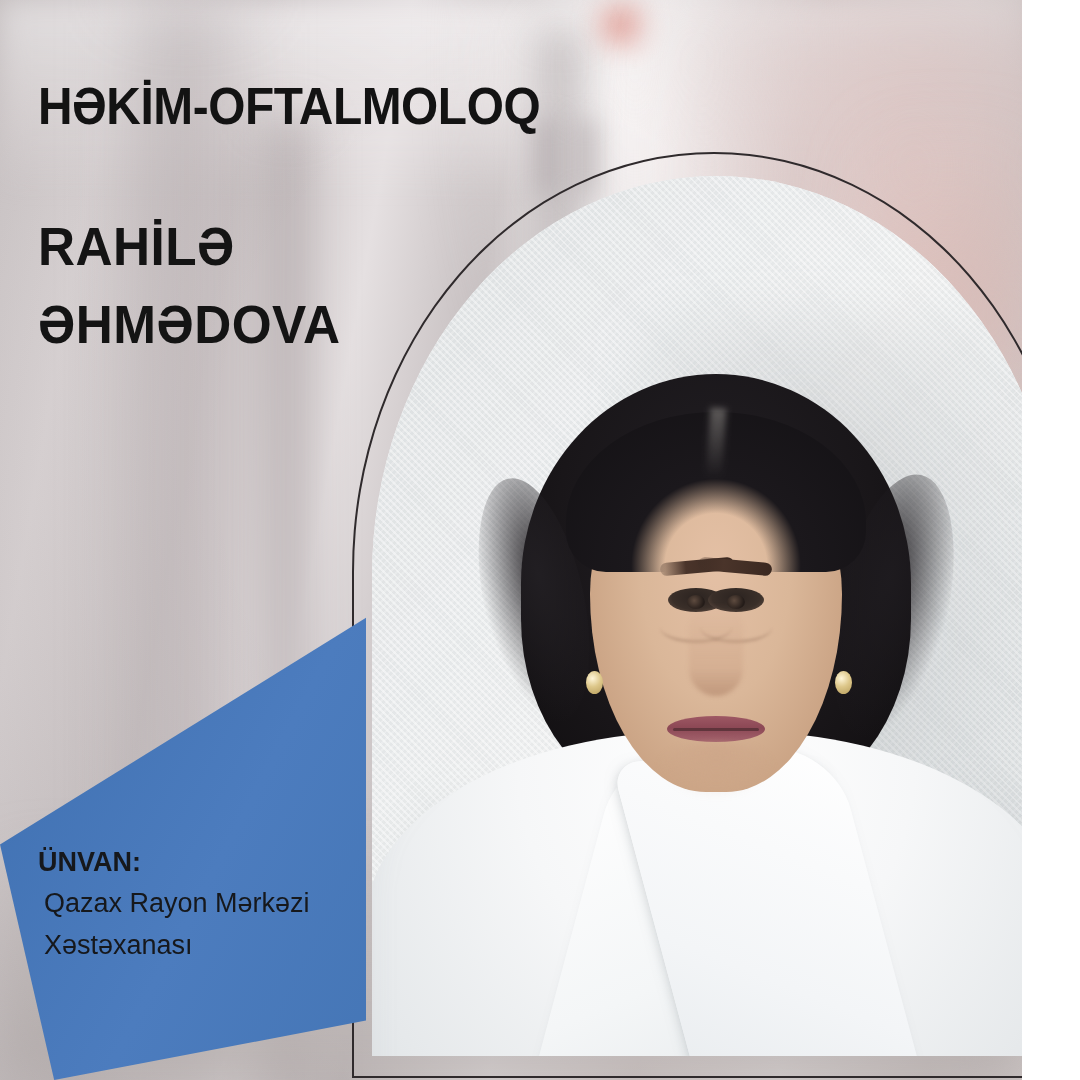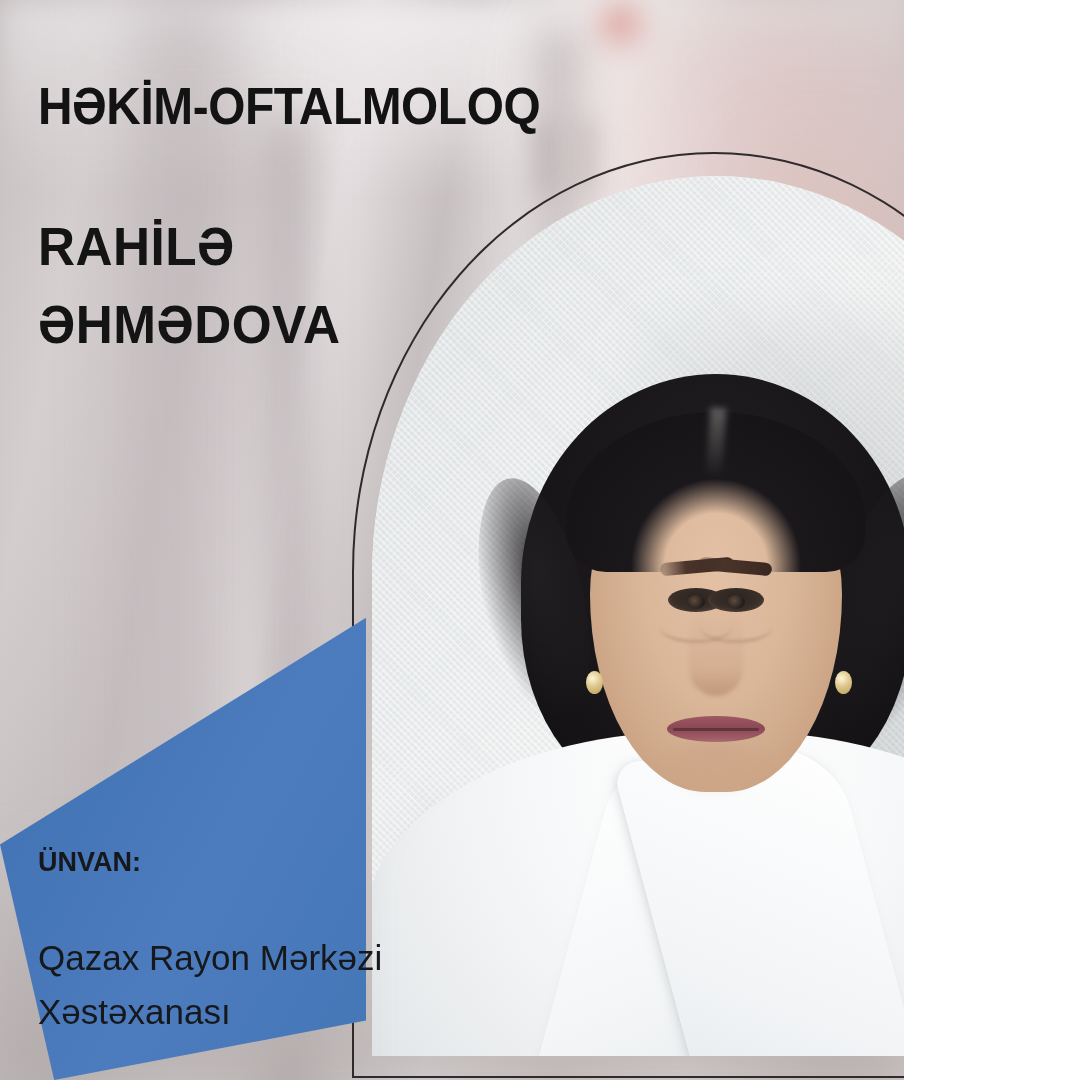--- a/index.html
+++ b/index.html
@@ -3,21 +3,21 @@
 <meta charset="utf-8">
 <title>Həkim Kartı</title>
 <style>
   html, body {
     margin: 0;
     padding: 0;
     background: #ffffff;
   }
   #poster {
     position: relative;
-    width: 904px;
+    width: 1022px;
     height: 1080px;
     overflow: hidden;
     font-family: "Liberation Sans", "DejaVu Sans", sans-serif;
     background: #cfc9c9;
   }
 
   
   .bg-base {
     position: absolute;
     inset: 0;
@@ -418,27 +418,26 @@
   .addr-label {
     position: absolute;
     left: 38px; top: 842px;
     font-size: 27px;
     line-height: 1.52;
     color: #16181c;
     font-weight: 700;
   }
   .addr-lines {
     position: absolute;
-    left: 38px; top: 883px;
-    font-size: 35px;
+    left: 44px; top: 883px;
+    font-size: 27px;
     line-height: 1.55;
     color: #16181c;
     font-weight: 400;
     white-space: pre-line;
-    margin-top: 48px;
   }
 </style>
 </head>
 <body>
 
 <div id="poster">
 
   <div class="bg-base">
     <div class="bg-ceiling"></div>
     <div class="bg-door-l"></div>

